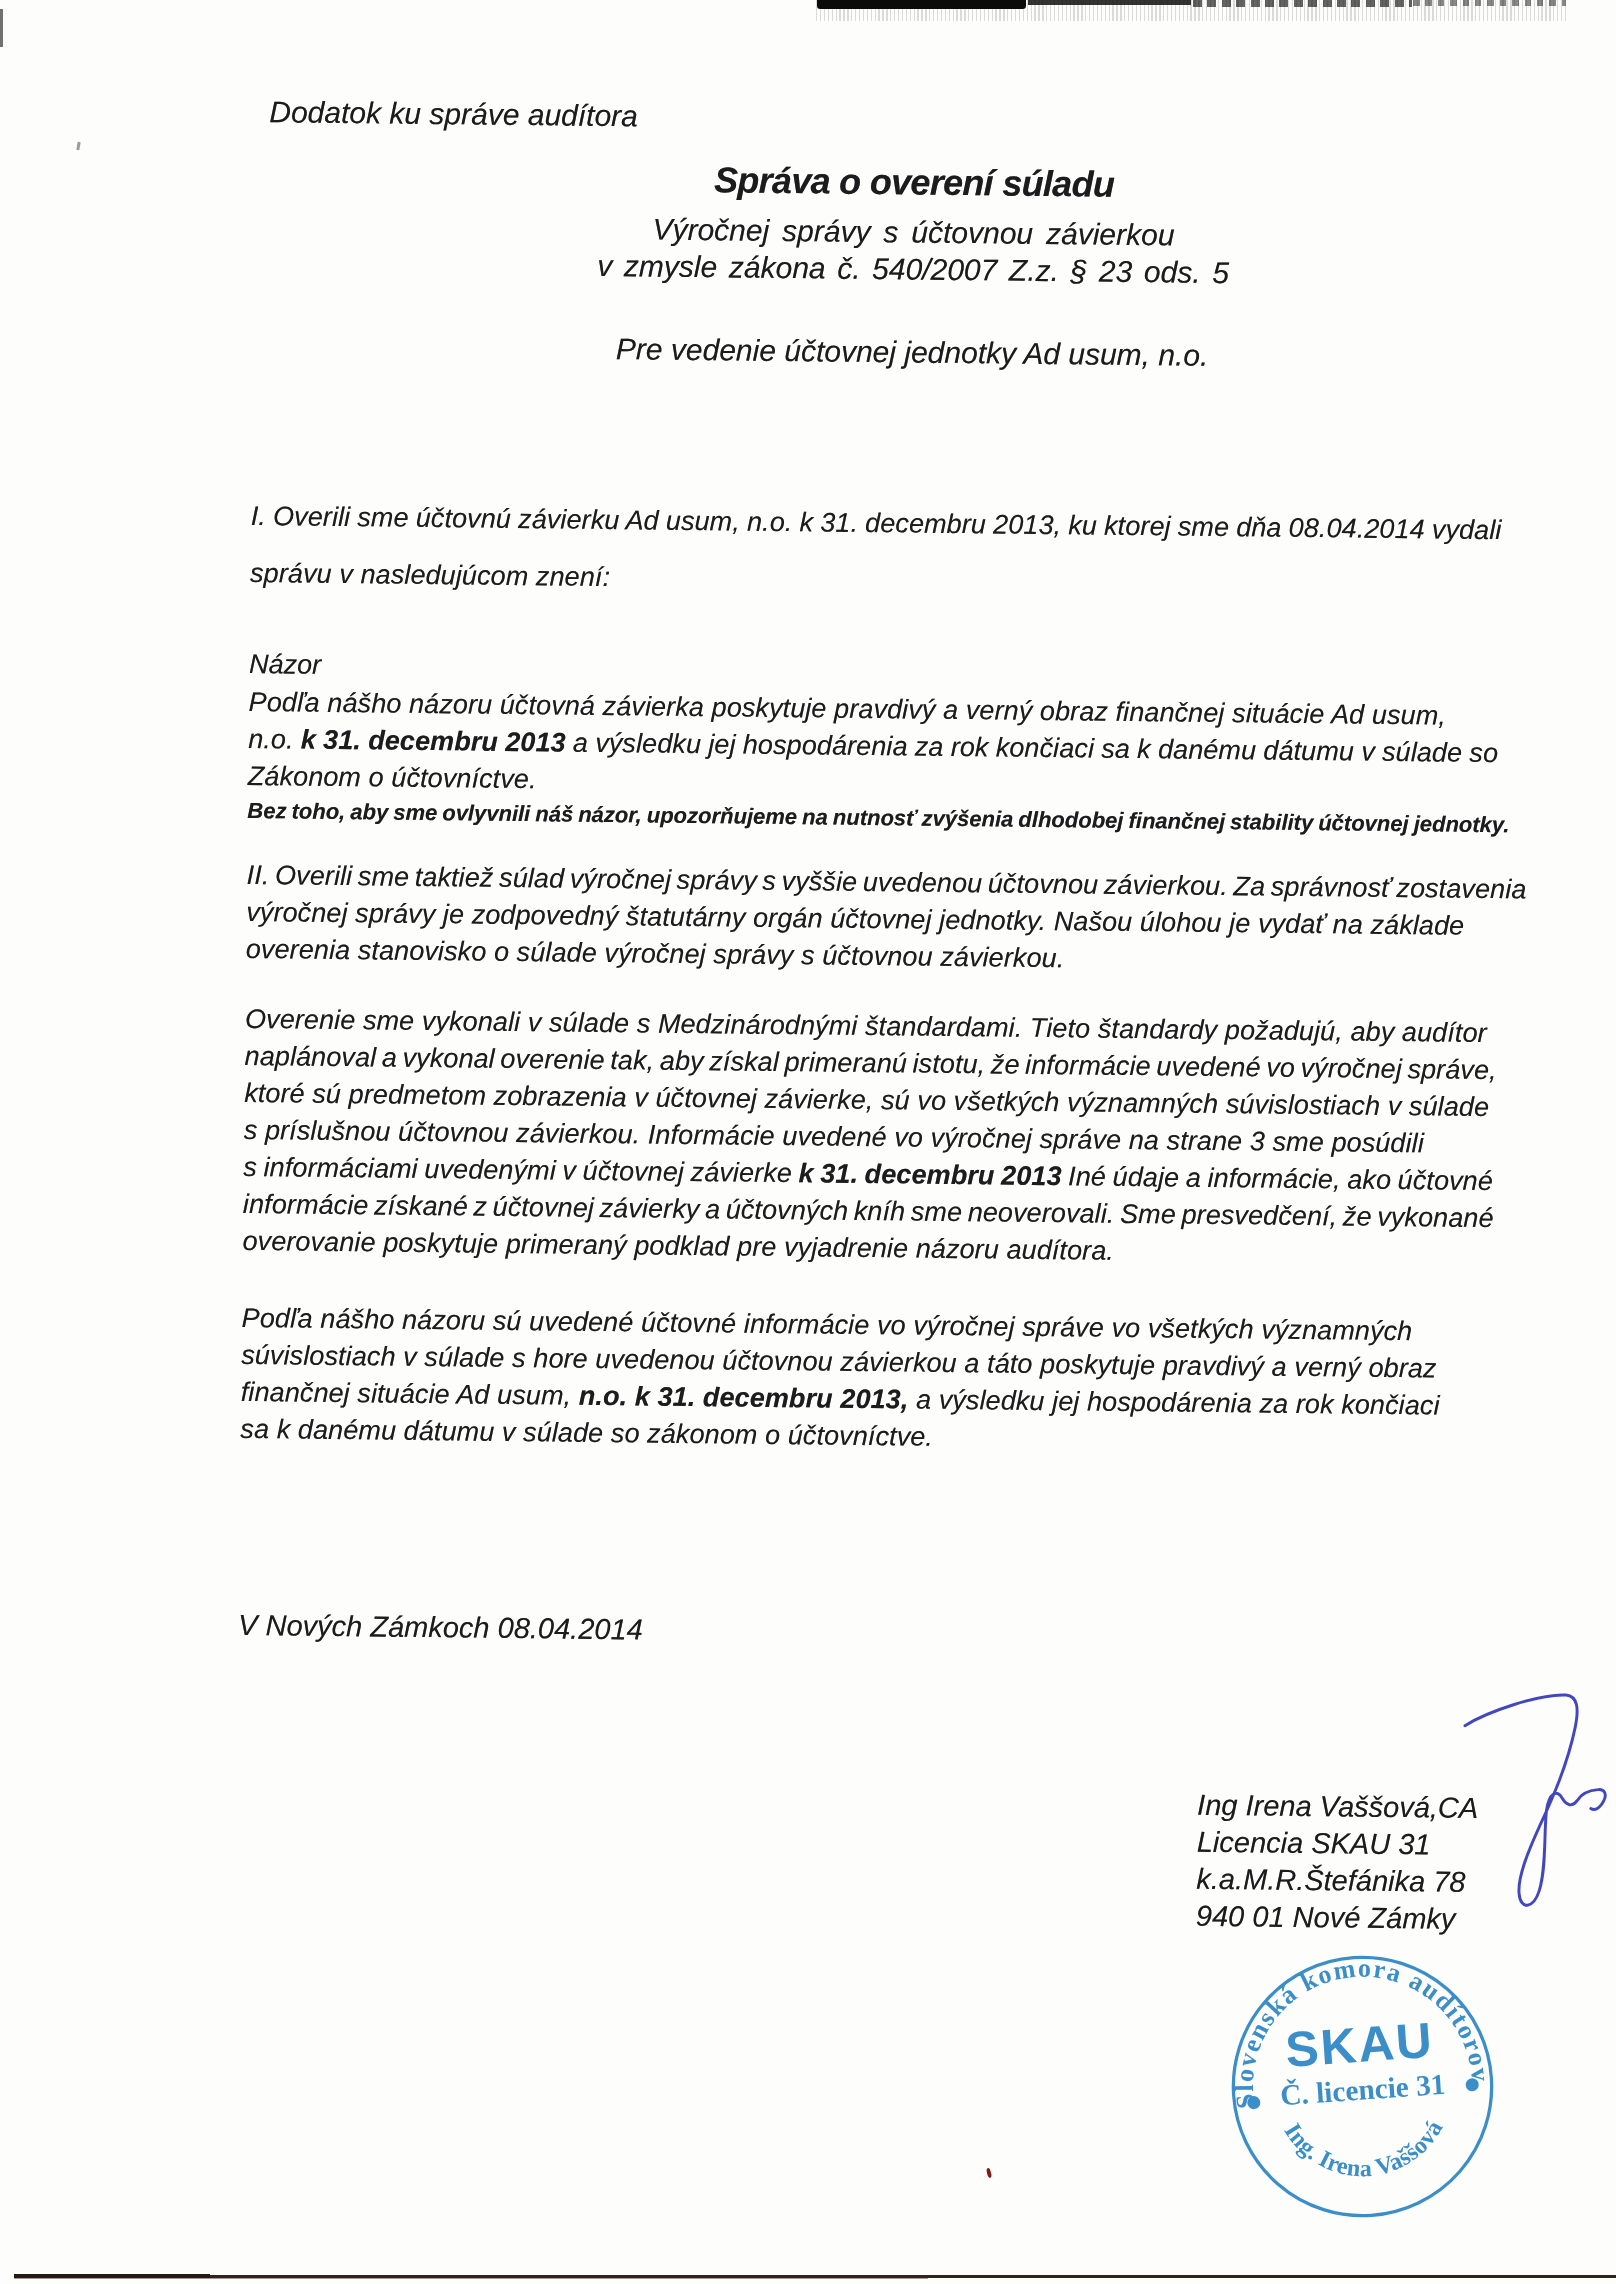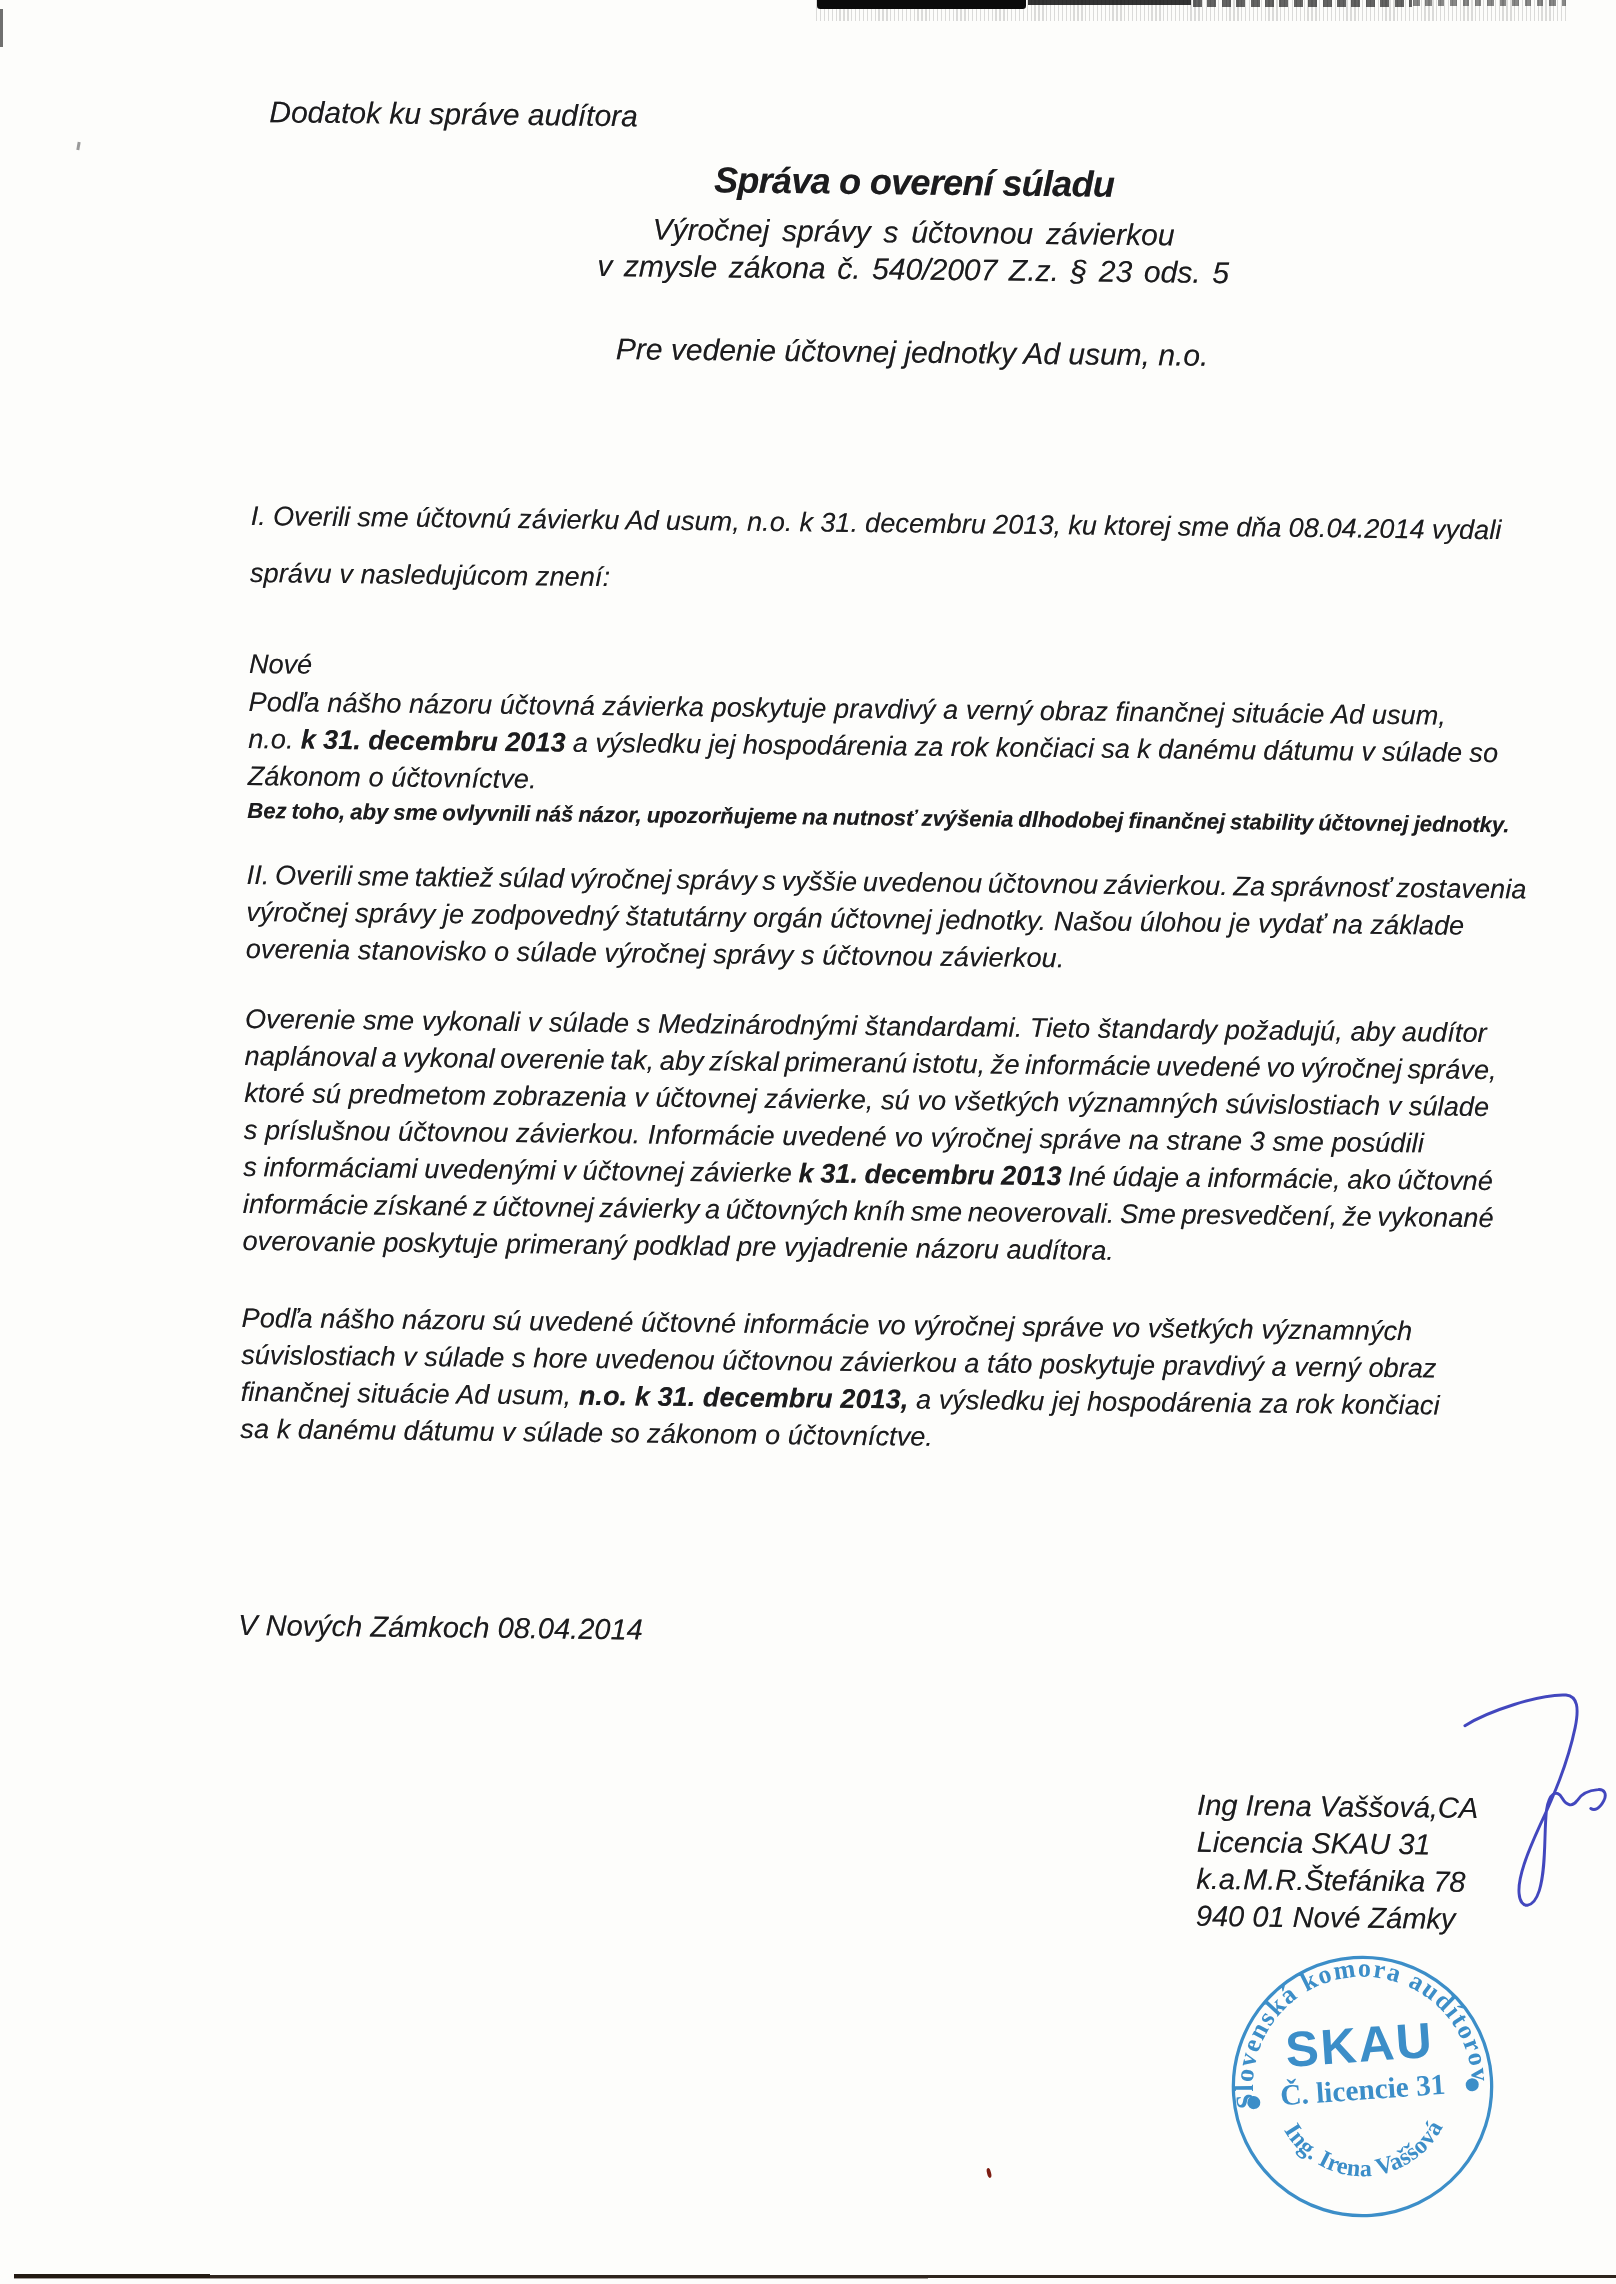--- a/index.html
+++ b/index.html
@@ -70,21 +70,21 @@
     <div class="hnote">Dodatok ku správe audítora</div>
     <div class="c title">Správa o overení súladu</div>
     <div class="c sub1">Výročnej správy s účtovnou závierkou</div>
     <div class="c sub2">v zmysle zákona č. 540/2007 Z.z. § 23 ods. 5</div>
     <div class="c recip">Pre vedenie účtovnej jednotky Ad usum, n.o.</div>
 
     <div class="para p1">
         <div class="tline j" style="word-spacing: -0.5px;"><span>I. Overili sme účtovnú závierku Ad usum, n.o. k 31. decembru 2013, ku ktorej sme dňa 08.04.2014 vydali</span></div>
         <div class="tline"><span>správu v nasledujúcom znení:</span></div>
       </div>
-    <div class="nazor">Nové</div>
+    <div class="nazor">Názor</div>
     <div class="para p-op">
         <div class="tline j" style="word-spacing: 0px;"><span>Podľa nášho názoru účtovná závierka poskytuje pravdivý a verný obraz finančnej situácie Ad usum,</span></div>
         <div class="tline j" style="word-spacing: -0.4px;"><span>n.o. </span><span class="b">k 31. decembru 2013</span><span> a výsledku jej hospodárenia za rok končiaci sa k danému dátumu v súlade so</span></div>
         <div class="tline"><span>Zákonom  o účtovníctve.</span></div>
       </div>
     <div class="para p-note">
         <div class="tline j" style="word-spacing: -1.1px;"><span>Bez toho, aby sme ovlyvnili náš názor, upozorňujeme na nutnosť zvýšenia dlhodobej finančnej stability účtovnej jednotky.</span></div>
       </div>
     <div class="para p2">
         <div class="tline j" style="word-spacing: -2px;"><span>II. Overili sme taktiež súlad výročnej správy s vyššie uvedenou účtovnou závierkou. Za správnosť zostavenia</span></div>

